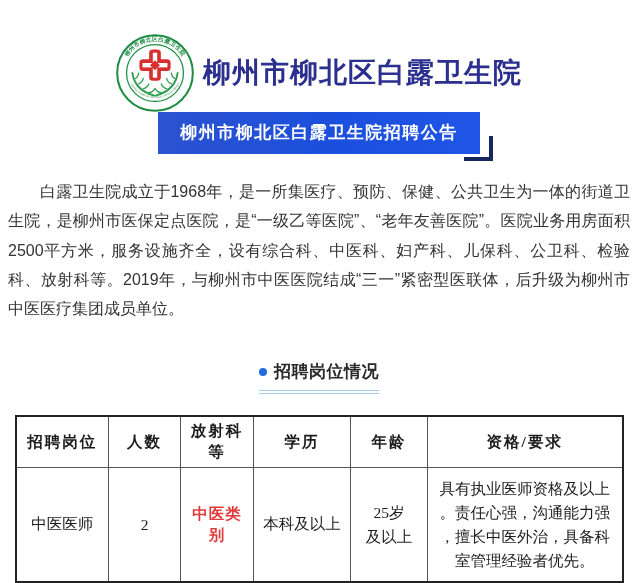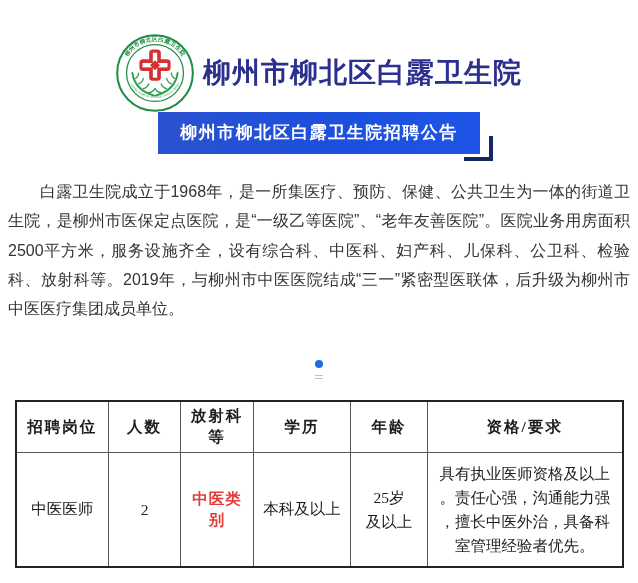--- a/index.html
+++ b/index.html
@@ -156,20 +156,21 @@
 <div class="banner-wrap">
   <div class="banner">柳州市柳北区白露卫生院招聘公告</div>
 </div>
 
 <p class="intro">白露卫生院成立于1968年，是一所集医疗、预防、保健、公共卫生为一体的街道卫生院，是柳州市医保定点医院，是“一级乙等医院”、“老年友善医院”。医院业务用房面积2500平方米，服务设施齐全，设有综合科、中医科、妇产科、儿保科、公卫科、检验科、放射科等。2019年，与柳州市中医医院结成“三一”紧密型医联体，后升级为柳州市中医医疗集团成员单位。</p>
 
 <div class="section-head-wrap">
   <div class="section-head">
     <div class="section-head-line1">
       <span class="bullet-dot"></span>
+      <span>招聘岗位情况</span>
     </div>
     <div class="section-underline"></div>
   </div>
 </div>
 
 <table class="jobs-table">
   <colgroup>
     <col style="width:93px">
       <col style="width:72px">
       <col style="width:73px">

